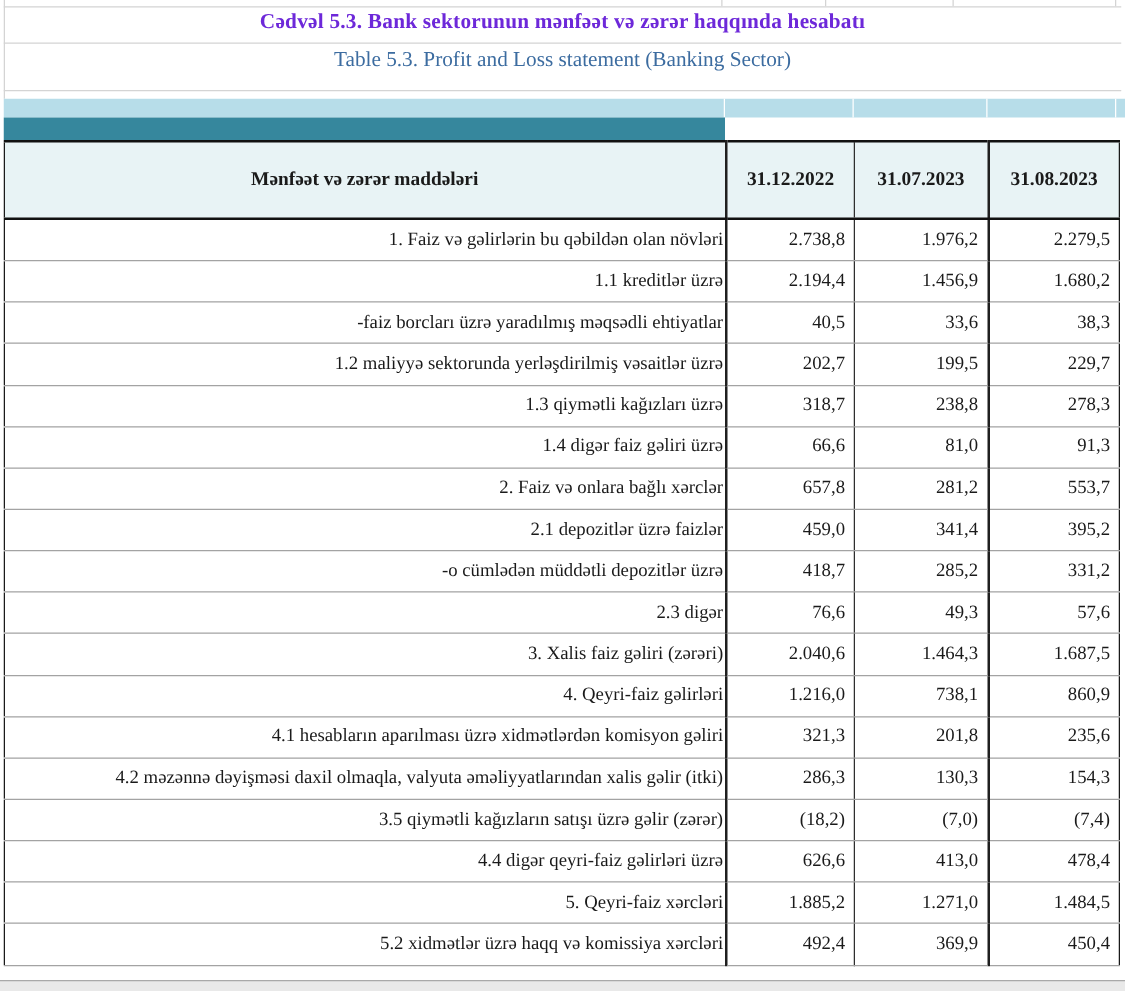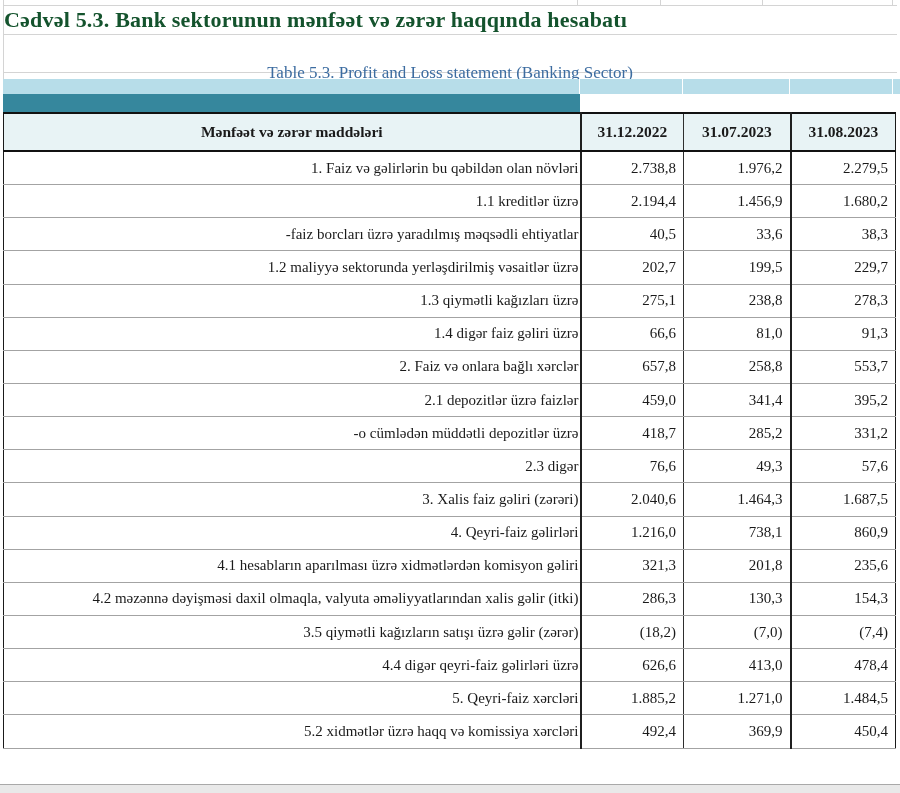--- a/index.html
+++ b/index.html
@@ -13,26 +13,26 @@
   .gl-mid2 { top: 72px; }
   .gridline-v { position: absolute; top: 0; width: 1px; background: #d4d4d4; }
   .gv-left { left: 3px; height: 79px; }
   .gv-s1 { left: 577px; height: 5px; }
   .gv-s2 { left: 660px; height: 5px; }
   .gv-s3 { left: 762px; height: 5px; }
   .gv-s4 { left: 892px; height: 5px; }
 
   .title-az {
     position: absolute; top: 7px; left: 4px; width: 892px;
-    text-align: left; font-weight: bold; font-size: 22px; color: #14532d;
+    text-align: center; font-weight: bold; font-size: 17px; color: #6d28d9;
     letter-spacing: 0.2px;
   }
   .title-en {
     position: absolute; top: 38px; left: 4px; width: 892px;
-    text-align: center; font-size: 17px; color: #3c6ca0; margin-top: 25px;
+    text-align: center; font-size: 17px; color: #3c6ca0;
   }
 
   .band-light { position: absolute; top: 79px; left: 3px; width: 897px; height: 15px; background: #b7dde9; }
   .band-light .sep { position: absolute; top: 0; width: 1px; height: 15px; background: #ffffff; }
   .band-teal { position: absolute; top: 94px; left: 3px; width: 577px; height: 18px; background: #36879d; }
 
   table.pl {
     position: absolute; top: 112px; left: 3px;
     width: 892px; border-collapse: collapse; table-layout: fixed;
     border-left: 1px solid #1a1a1a; border-right: 1px solid #1a1a1a;
@@ -40,21 +40,21 @@
     font-size: 15px; color: #1a1a1a;
   }
   table.pl col.c-label { width: 577px; }
   table.pl col.c-v1 { width: 103px; }
   table.pl col.c-v2 { width: 107px; }
   table.pl col.c-v3 { width: 105px; }
 
   table.pl th {
     height: 28px; background: #e8f3f5; border-bottom: 2px solid #111111;
     font-weight: bold; font-size: 15.5px; text-align: center; vertical-align: middle;
-    padding: 4px;
+    padding: 16px;
   }
   table.pl td {
     height: 30.15px; background: #ffffff;
     border-bottom: 1px solid #a3a3a3; vertical-align: middle;
     overflow: hidden; white-space: nowrap;
   }
   table.pl th:nth-child(1), table.pl td:nth-child(1) { border-right: 2px solid #1f1f1f; }
   table.pl th:nth-child(2), table.pl td:nth-child(2) { border-right: 1px solid #2e2e2e; margin-left: 36px; }
   table.pl th:nth-child(3), table.pl td:nth-child(3) { border-right: 2px solid #1f1f1f; }
 
@@ -129,34 +129,34 @@
           <td class="num">38,3</td>
         </tr>
         <tr>
           <td class="label ind2">1.2 maliyyə sektorunda yerləşdirilmiş vəsaitlər üzrə</td>
           <td class="num">202,7</td>
           <td class="num">199,5</td>
           <td class="num">229,7</td>
         </tr>
         <tr>
           <td class="label ind2">1.3 qiymətli kağızları üzrə</td>
-          <td class="num">275,1</td>
+          <td class="num">318,7</td>
           <td class="num">238,8</td>
           <td class="num">278,3</td>
         </tr>
         <tr>
           <td class="label ind2">1.4 digər faiz gəliri üzrə</td>
           <td class="num">66,6</td>
           <td class="num">81,0</td>
           <td class="num">91,3</td>
         </tr>
         <tr>
           <td class="label ind0">2. Faiz və onlara bağlı xərclər</td>
           <td class="num">657,8</td>
-          <td class="num">258,8</td>
+          <td class="num">281,2</td>
           <td class="num">553,7</td>
         </tr>
         <tr>
           <td class="label ind2">2.1 depozitlər üzrə faizlər</td>
           <td class="num">459,0</td>
           <td class="num">341,4</td>
           <td class="num">395,2</td>
         </tr>
         <tr>
           <td class="label ind1">-o cümlədən müddətli depozitlər üzrə</td>

